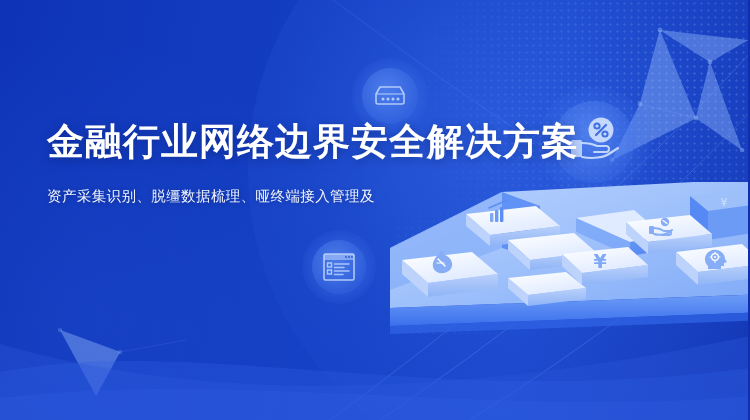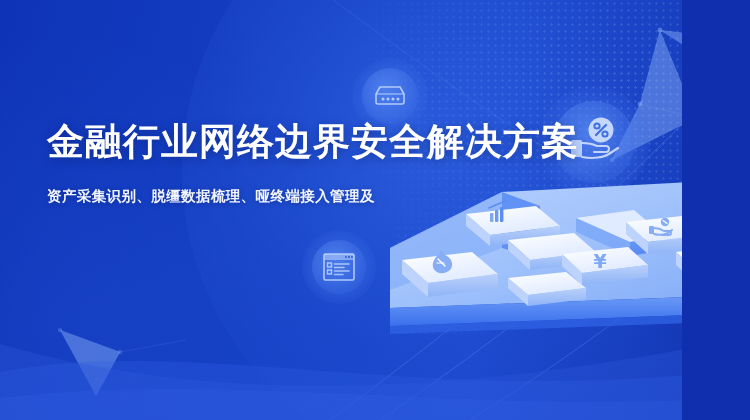--- a/index.html
+++ b/index.html
@@ -6,21 +6,21 @@
     margin: 0;
     padding: 0;
     background: #0f2fae;
   }
   body {
     font-family: "Liberation Sans", "DejaVu Sans", sans-serif;
   }
 
   .banner {
     position: relative;
-    width: 682px;
+    width: 748px;
     height: 420px;
     overflow: hidden;
     background: #1339bd;
     background: linear-gradient(100deg, #0f33b6 0%, #1440c4 45%, #1a47cc 70%, #1236b4 100%);
   }
 
   
   .bg-layer { position: absolute; inset: 0; pointer-events: none; }
 
   .bg-radial-right {
@@ -77,21 +77,21 @@
     letter-spacing: 1px;
     color: #ffffff;
     white-space: nowrap;
     text-shadow: 0 2px 10px rgba(8,26,96,0.45);
     font-family: "DejaVu Sans", "Liberation Sans", sans-serif;
   }
   .subtitle {
     margin: 19px 0 0 0;
     font-size: 14.5px;
     line-height: 25px;
-    font-weight: bold;
+    font-weight: normal;
     color: #f2f6ff;
     letter-spacing: 0.4px;
     text-shadow: 0 1px 5px rgba(8,26,96,0.4);
     font-family: "DejaVu Sans", "Liberation Sans", sans-serif;
   }
   .subtitle span { display: block; }
 
   
   .badge {
     position: absolute;

